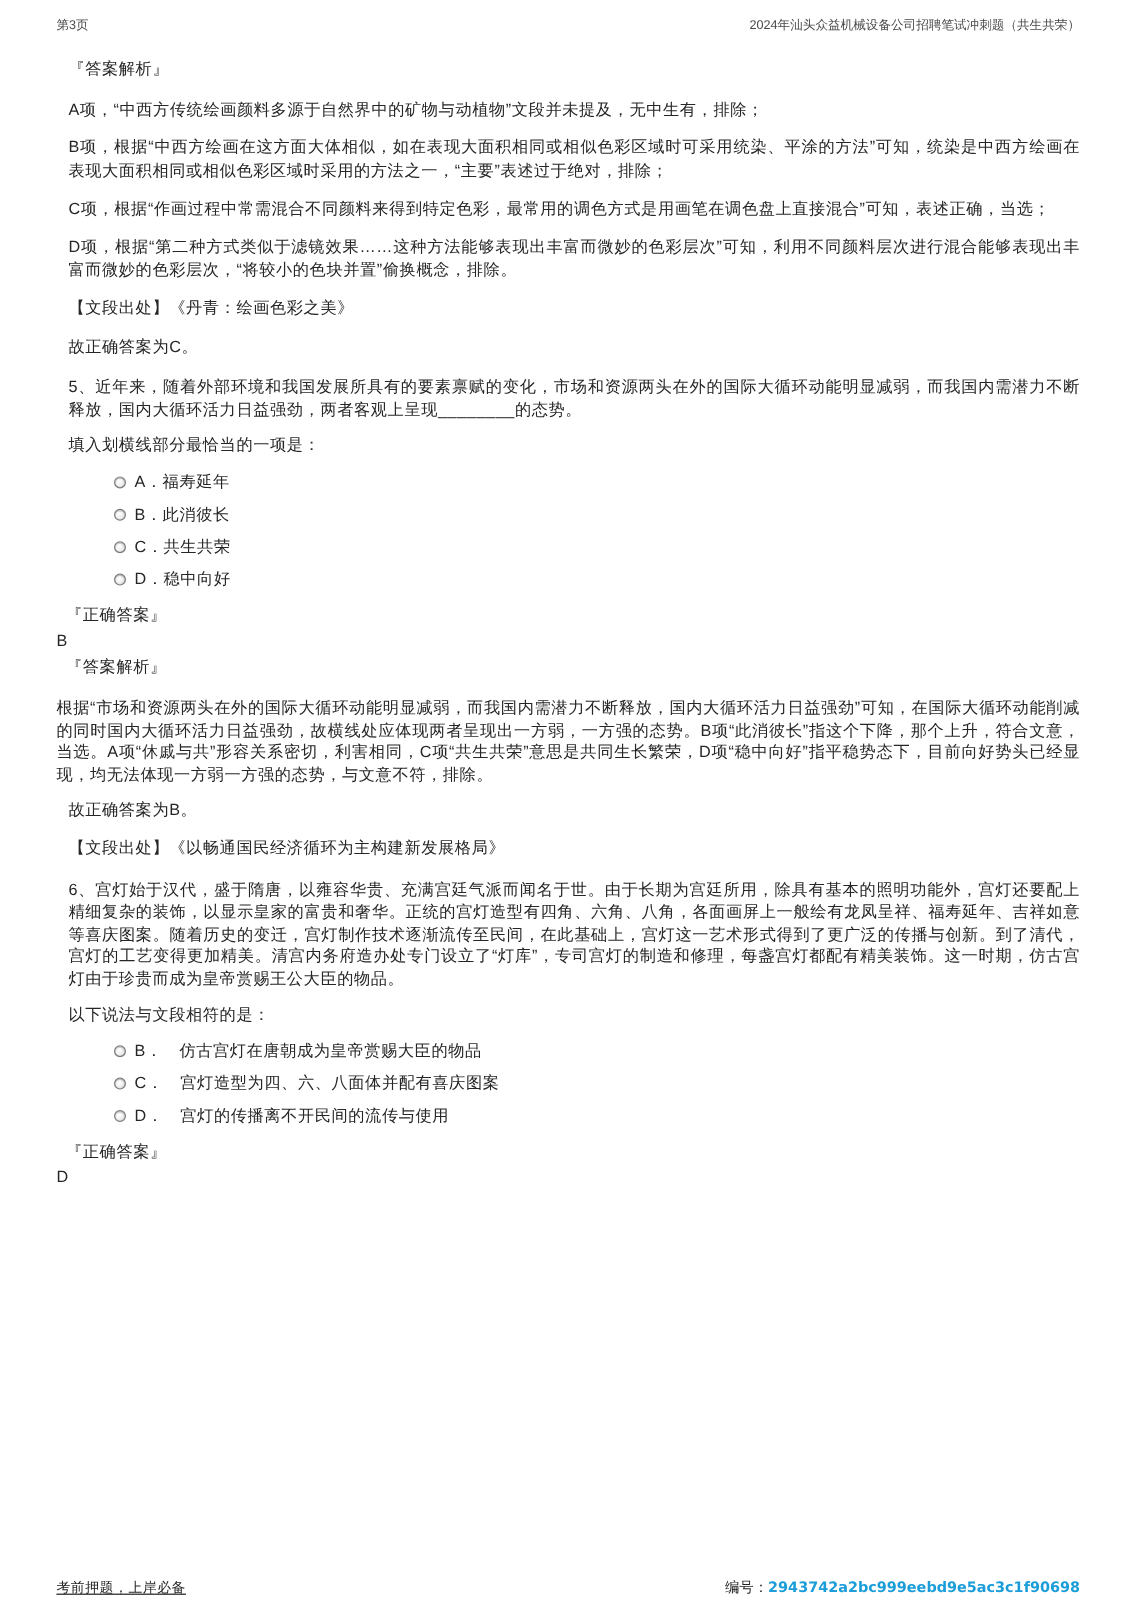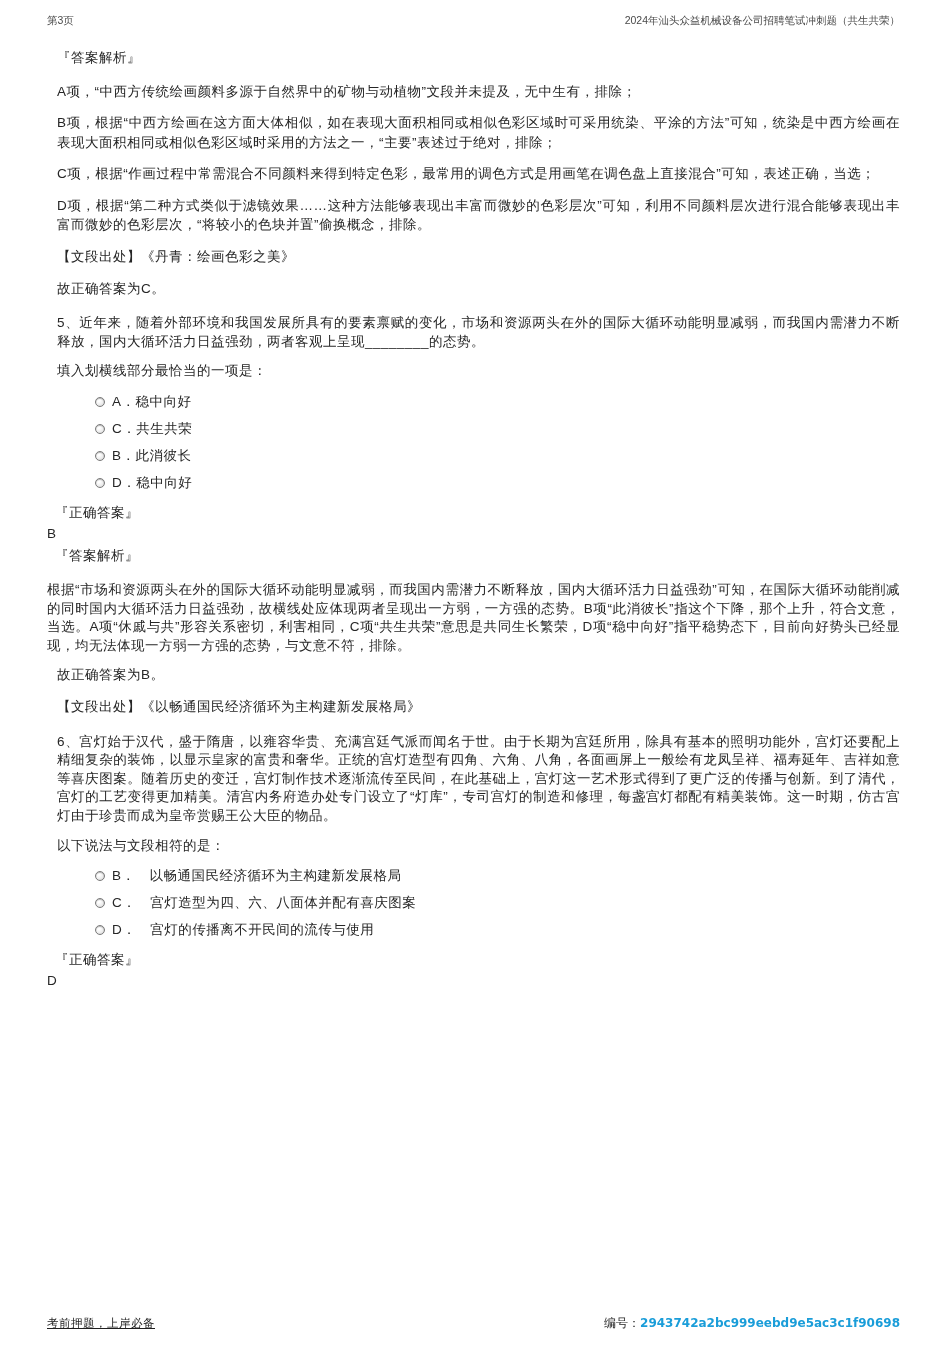--- a/index.html
+++ b/index.html
@@ -78,29 +78,29 @@
       <p class="para indent-sm">故正确答案为C。</p>
     </section>
 
     <section class="q-gap">
       <p class="para indent-sm tight">5、近年来，随着外部环境和我国发展所具有的要素禀赋的变化，市场和资源两头在外的国际大循环动能明显减弱，而我国内需潜力不断释放，国内大循环活力日益强劲，两者客观上呈现________的态势。</p>
       <p class="para indent-sm">填入划横线部分最恰当的一项是：</p>
 
       <div class="options">
         <div class="option-row">
           <span class="radio"></span>
-          <span class="option-label">A．稳中向好</span>
+          <span class="option-label">A．福寿延年</span>
+        </div>
+        <div class="option-row">
+          <span class="radio"></span>
+          <span class="option-label">B．此消彼长</span>
         </div>
         <div class="option-row">
           <span class="radio"></span>
           <span class="option-label">C．共生共荣</span>
-        </div>
-        <div class="option-row">
-          <span class="radio"></span>
-          <span class="option-label">B．此消彼长</span>
         </div>
         <div class="option-row">
           <span class="radio"></span>
           <span class="option-label">D．稳中向好</span>
         </div>
       </div>
 
       <p class="answer-label">『正确答案』</p>
       <p class="answer-value">B</p>
       <p class="answer-label">『答案解析』</p>
@@ -109,21 +109,21 @@
       <p class="para indent-sm">【文段出处】《以畅通国民经济循环为主构建新发展格局》</p>
     </section>
 
     <section class="q-gap">
       <p class="para indent-sm tight">6、宫灯始于汉代，盛于隋唐，以雍容华贵、充满宫廷气派而闻名于世。由于长期为宫廷所用，除具有基本的照明功能外，宫灯还要配上精细复杂的装饰，以显示皇家的富贵和奢华。正统的宫灯造型有四角、六角、八角，各面画屏上一般绘有龙凤呈祥、福寿延年、吉祥如意等喜庆图案。随着历史的变迁，宫灯制作技术逐渐流传至民间，在此基础上，宫灯这一艺术形式得到了更广泛的传播与创新。到了清代，宫灯的工艺变得更加精美。清宫内务府造办处专门设立了“灯库”，专司宫灯的制造和修理，每盏宫灯都配有精美装饰。这一时期，仿古宫灯由于珍贵而成为皇帝赏赐王公大臣的物品。</p>
       <p class="para indent-sm">以下说法与文段相符的是：</p>
 
       <div class="options">
         <div class="option-row">
           <span class="radio"></span>
-          <span class="option-label">B．　以畅通国民经济循环为主构建新发展格局</span>
+          <span class="option-label">B．　仿古宫灯在唐朝成为皇帝赏赐大臣的物品</span>
         </div>
         <div class="option-row">
           <span class="radio"></span>
           <span class="option-label">C．　宫灯造型为四、六、八面体并配有喜庆图案</span>
         </div>
         <div class="option-row">
           <span class="radio"></span>
           <span class="option-label">D．　宫灯的传播离不开民间的流传与使用</span>
         </div>
       </div>

